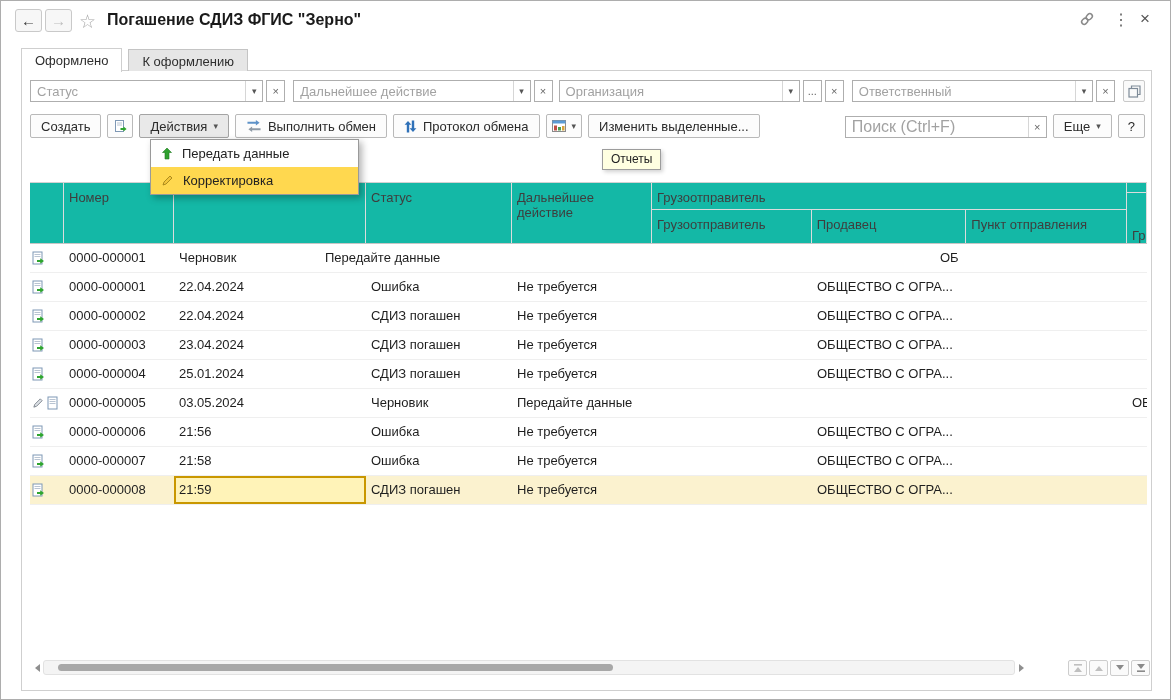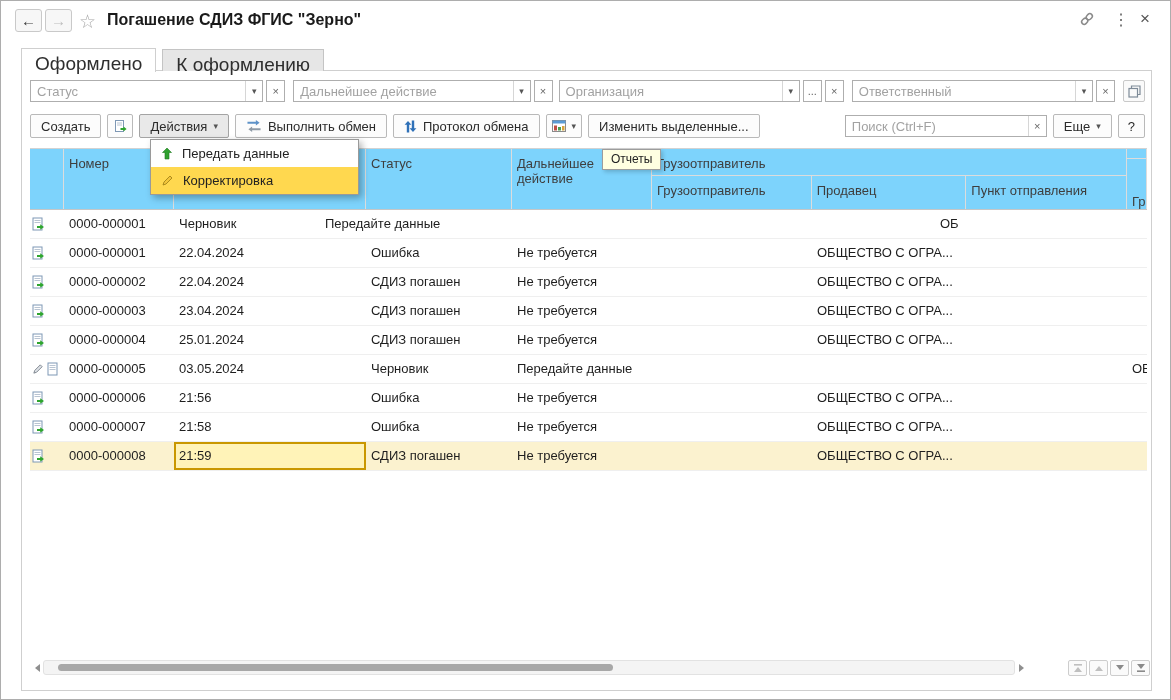--- a/index.html
+++ b/index.html
@@ -12,51 +12,51 @@
   .navbtn-top.fwd { color:#BDBDBD; }
   .star { position:absolute; left:78px; top:9px; font-size:19px; color:#A8A8A8; }
   .title { position:absolute; left:106px; top:10px; font-size:16px; font-weight:bold; color:#1A1A1A; white-space:nowrap; }
   .top-ic { position:absolute; top:10px; color:#777; cursor:pointer; }
   .dots { left:1112px; font-size:16px; letter-spacing:0; color:#666; top:9px; }
   .close { left:1139px; font-size:17px; color:#555; top:8px; }
   .linkic { left:1078px; top:10px; }
 
   
   .tabbar { position:absolute; left:20px; top:46px; height:24px; display:flex; align-items:flex-end; z-index:5; }
-  .tab { font-size:19px; color:#2E2E2E; padding:4px 13px; cursor:pointer; white-space:nowrap; }
+  .tab { font-size:13px; color:#2E2E2E; padding:4px 13px; cursor:pointer; white-space:nowrap; }
   .tab.active { background:#fff; border:1px solid #CFCFCF; border-bottom:none; height:24px; position:relative; top:1px; z-index:6; }
   .tab.inactive { background:#E6E6E6; border:1px solid #C4C4C4; border-bottom:none; height:22px; margin-left:6px; }
 
   
   .panel { position:absolute; left:20px; top:69px; width:1131px; height:621px; border:1px solid #CFCFCF; background:#fff; }
 
   
   .filters { position:absolute; left:8px; top:9px; width:1115px; height:22px; display:flex; }
   .fgroup { display:flex; align-items:stretch; }
   .combo { flex:1; display:flex; align-items:center; border:1px solid #AEAEAE; background:#fff; height:22px; min-width:0; }
   .ph { flex:1; padding:0 6px; font-size:13px; color:#A2A2A2; white-space:nowrap; overflow:hidden; }
   .combo-btn { width:17px; align-self:stretch; border-left:1px solid #D6D6D6; color:#555; font-size:9px; display:flex; align-items:center; justify-content:center; cursor:pointer; }
   .sqbtn { width:19px; height:22px; margin-left:3px; border:1px solid #AEAEAE; background:#fff; color:#666; font-size:11px; line-height:1; cursor:pointer; display:flex; align-items:center; justify-content:center; }
   .fset { margin-left:8px; width:22px; height:22px; border:1px solid #C9C9C9; border-radius:2px; background:#FAFAFA; display:flex; align-items:center; justify-content:center; cursor:pointer; }
 
   
-  .toolbar { position:absolute; left:8px; top:43px; width:1115px; height:24px; display:flex; align-items:center; gap:6px; }
+  .toolbar { position:absolute; left:8px; top:43px; width:1115px; height:24px; display:flex; align-items:flex-end; gap:6px; }
   .tbtn { height:24px; border:1px solid #B9B9B9; border-radius:2px; background:#FCFCFC; padding:0 10px; font-size:13px; color:#2B2B2B; display:flex; align-items:center; gap:6px; white-space:nowrap; cursor:pointer; }
   .tbtn.pressed { background:#E9E9E9; border-color:#A4A4A4; }
   .tbtn.iconbtn { padding:0 5px; }
   .caret { font-size:9px; color:#555; }
   .spacer { flex:1; }
   .search { display:flex; width:202px; height:22px; border:1px solid #AEAEAE; background:#fff; align-items:center; }
-  .search input { flex:1; min-width:0; border:0; outline:0; padding:0 6px; font-size:13px; font-family:"Liberation Sans",sans-serif; color:#333; }
+  .search input { flex:1; min-width:0; border:0; outline:0; padding:0 6px; font-size:16px; font-family:"Liberation Sans",sans-serif; color:#333; }
   .search input::placeholder { color:#A2A2A2; }
   .search .clr { width:18px; align-self:stretch; border-left:1px solid #D6D6D6; color:#666; font-size:11px; display:flex; align-items:center; justify-content:center; cursor:pointer; }
 
   
   .grid { position:absolute; left:8px; top:77px; width:1117px; }
-  .ghead { display:flex; height:62px; background:#7dd3fc; border-top:1px solid #D2D2D2; border-bottom:1px solid #C6C6C6; }
+  .ghead { display:flex; height:62px; background:#14b8a6; border-top:1px solid #D2D2D2; border-bottom:1px solid #C6C6C6;margin-top:34px; }
   .hc { padding:7px 5px 0; font-size:13px; color:#3E3E3E; border-right:1px solid #DCDCDC; overflow:hidden; white-space:normal; line-height:15px; }
   .hgroup { display:flex; flex-direction:column; border-right:1px solid #DCDCDC; overflow:hidden; }
   .hgtitle { height:27px; padding:7px 5px 0; border-bottom:1px solid #DCDCDC; font-size:13px; color:#3E3E3E; white-space:nowrap; overflow:hidden; }
   .hsub { display:flex; flex:1; }
   .hsub > div { padding:7px 5px 0; font-size:13px; color:#3E3E3E; white-space:nowrap; overflow:hidden; border-right:1px solid #DCDCDC; }
   .hsub > div:last-child { border-right:none; }
 
   .w-icons{width:34px;} .w-num{width:110px;} .w-date{width:192px;} .w-status{width:146px;} .w-action{width:140px;}
   .w-consignor{width:160px;} .w-seller{width:155px;} .w-point{width:160px;} .w-extra{flex:1;gap:28px;}
 

